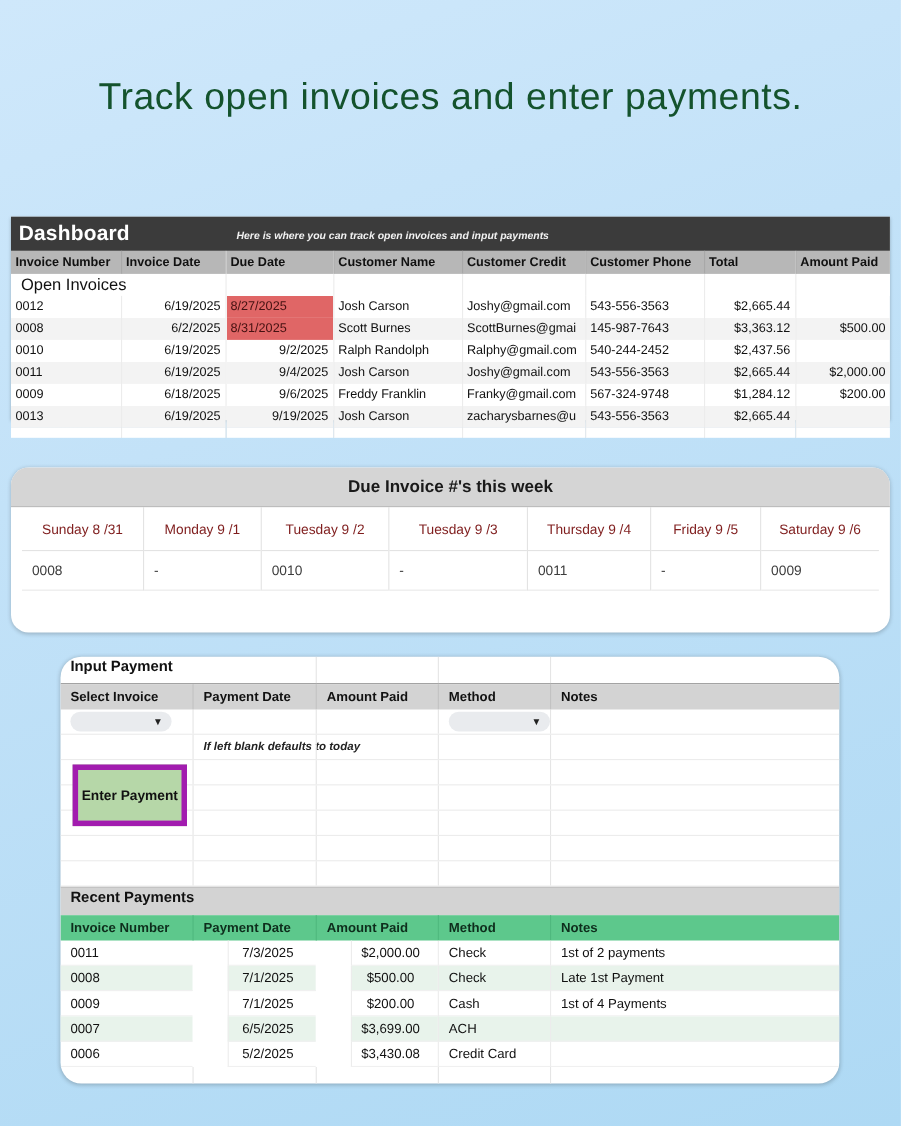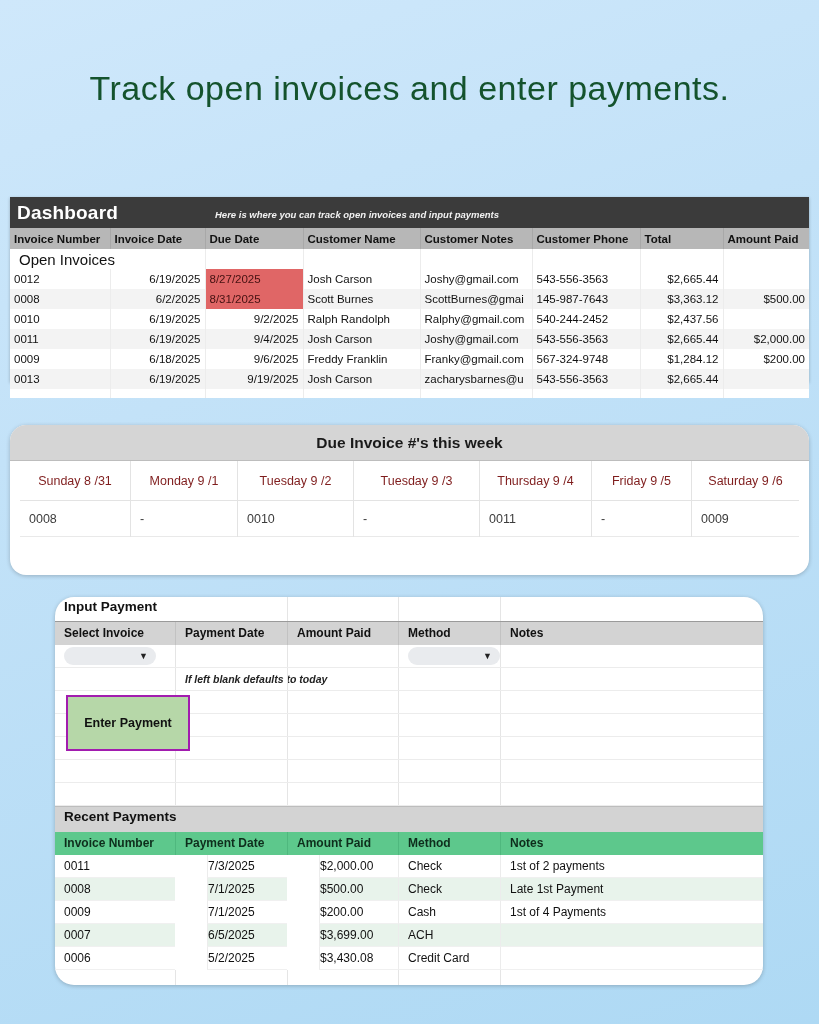--- a/index.html
+++ b/index.html
@@ -113,39 +113,39 @@
     width: 92px; height: 18px; margin-left: 9px; background: #e9ebee;
     border-radius: 9px; display: flex; align-items: center; justify-content: flex-end;
     padding-right: 8px; cursor: pointer;
   }
   .dd-caret { font-size: 9px; color: #222; line-height: 1; }
 
   .hint { font-size: 10.5px; font-style: italic; font-weight: 600; color: #222; padding-left: 9px; }
 
   .btn-zone { position: relative; }
   .enter-btn {
-    position: absolute; left: 11px; top: 4px; width: 124px; height: 56px;
-    background: #b6d7a8; border: 2px solid #a21caf;
+    position: absolute; left: 11px; top: 4px; width: 104px; height: 56px;
+    background: #b6d7a8; border: 5px solid #a21caf;
     display: flex; align-items: center; justify-content: center;
     font-size: 12.5px; font-weight: 600; color: #111; cursor: pointer; text-align: center;
   }
 
   .rp-title-row { height: 26px; background: #d3d3d3; border-top: 1px solid #bdbdbd; }
   .rp-title { font-size: 13.5px; font-weight: 700; padding: 5px 0 0 9px; }
 
   .rp-head { height: 23px; background: #5dc88c; }
   .rp-head > div {
     font-size: 12px; font-weight: 600; color: #0e2d1c; padding: 4px 0 0 9px;
     border-left: 1px solid #4fb87e;
   }
   .rp-head > div:first-child { border-left: none; }
 
   .rp-row { height: 23px; }
   .rp-row > div { font-size: 12px; padding: 4px 0 0 9px; }
-  .rp-row > div.num { text-align: left; padding-right: 8px; padding-left: 0; margin-left: 32px; }
+  .rp-row > div.num { text-align: center; padding-right: 8px; padding-left: 0; margin-left: 32px; }
   .rp-row.alt > div { background: #e8f3eb; }
   .rp-row > div { border-left: 1px solid #ececec; border-bottom: 1px solid #f0f0f0; }
   .rp-row > div:first-child { border-left: none; }
 </style>
 </head>
 <body>
 
 <div class="canvas">
 
   <div class="page-title">Track open invoices and enter payments.</div>
@@ -176,21 +176,21 @@
             <td></td>
             <td></td>
         </tr>
       </tbody>
       <thead>
         <tr>
           <th>Invoice Number</th>
           <th>Invoice Date</th>
           <th>Due Date</th>
           <th>Customer Name</th>
-          <th>Customer Notes</th>
+          <th>Customer Credit</th>
           <th>Customer Phone</th>
           <th>Total</th>
           <th>Amount Paid</th>
         </tr>
       </thead>
       <tbody>
         <tr class="inv-row">
           <td>0012</td>
           <td class="num">6/19/2025</td>
           <td class="overdue">8/27/2025</td>

